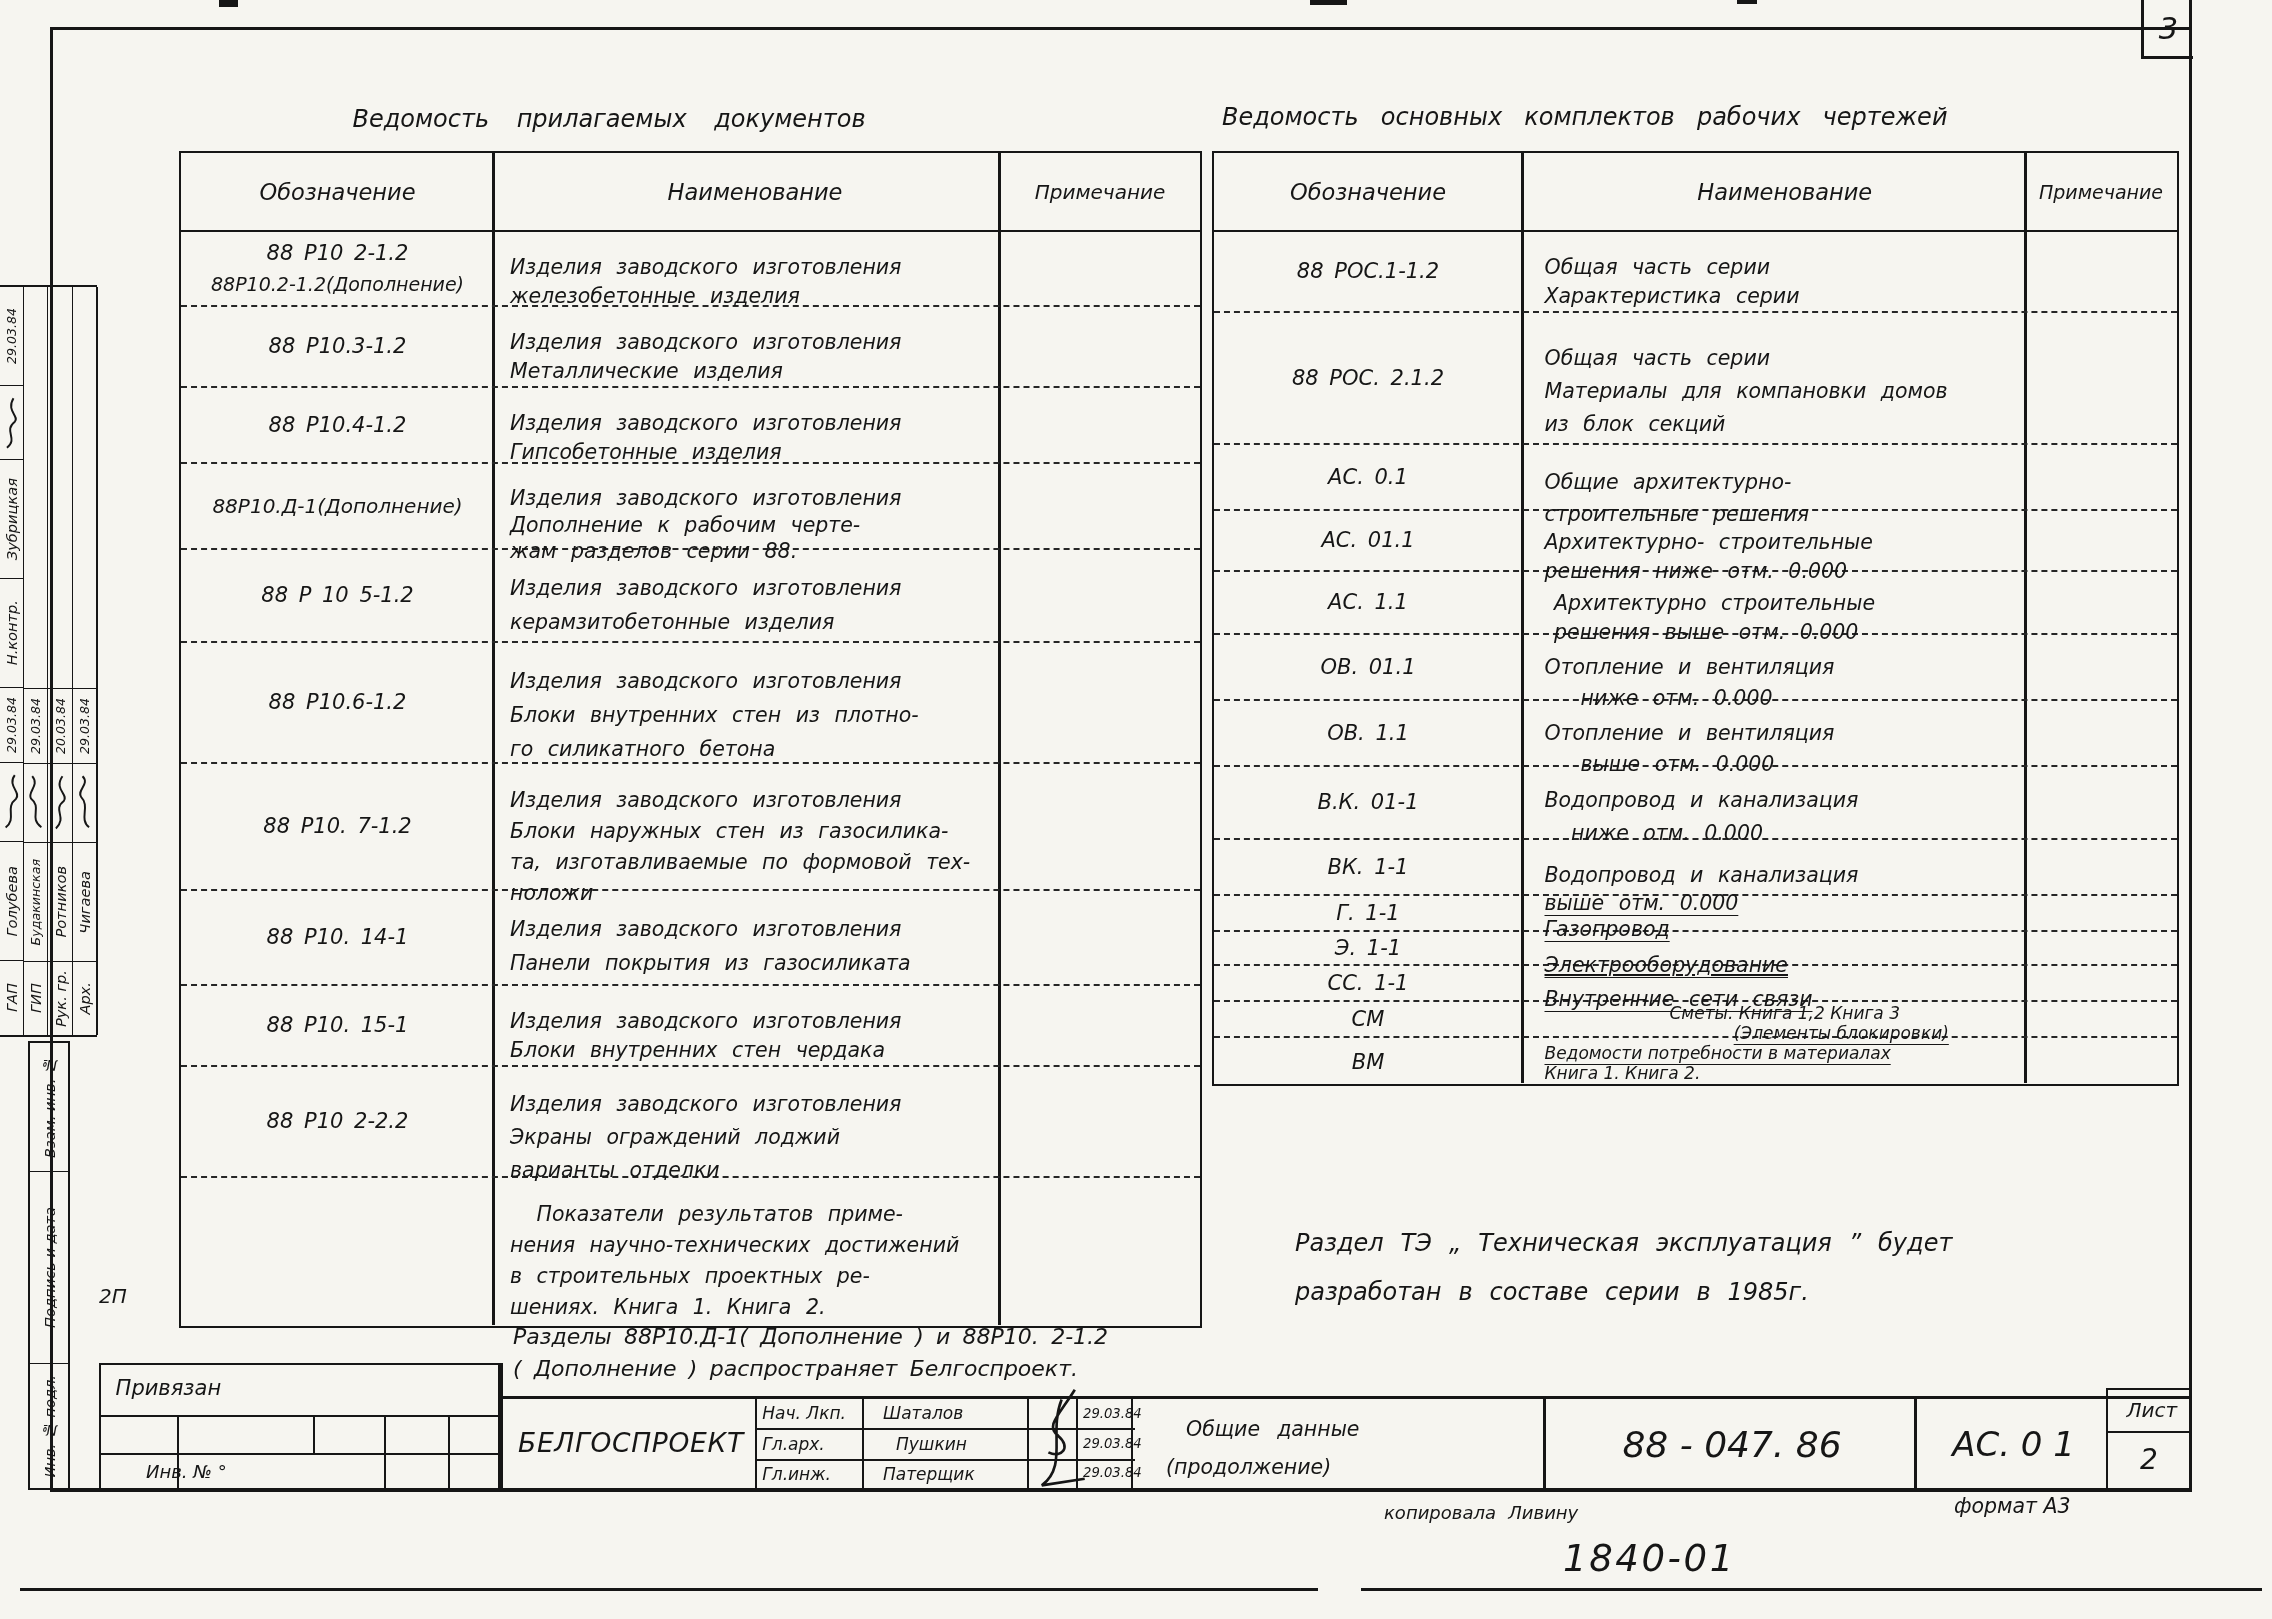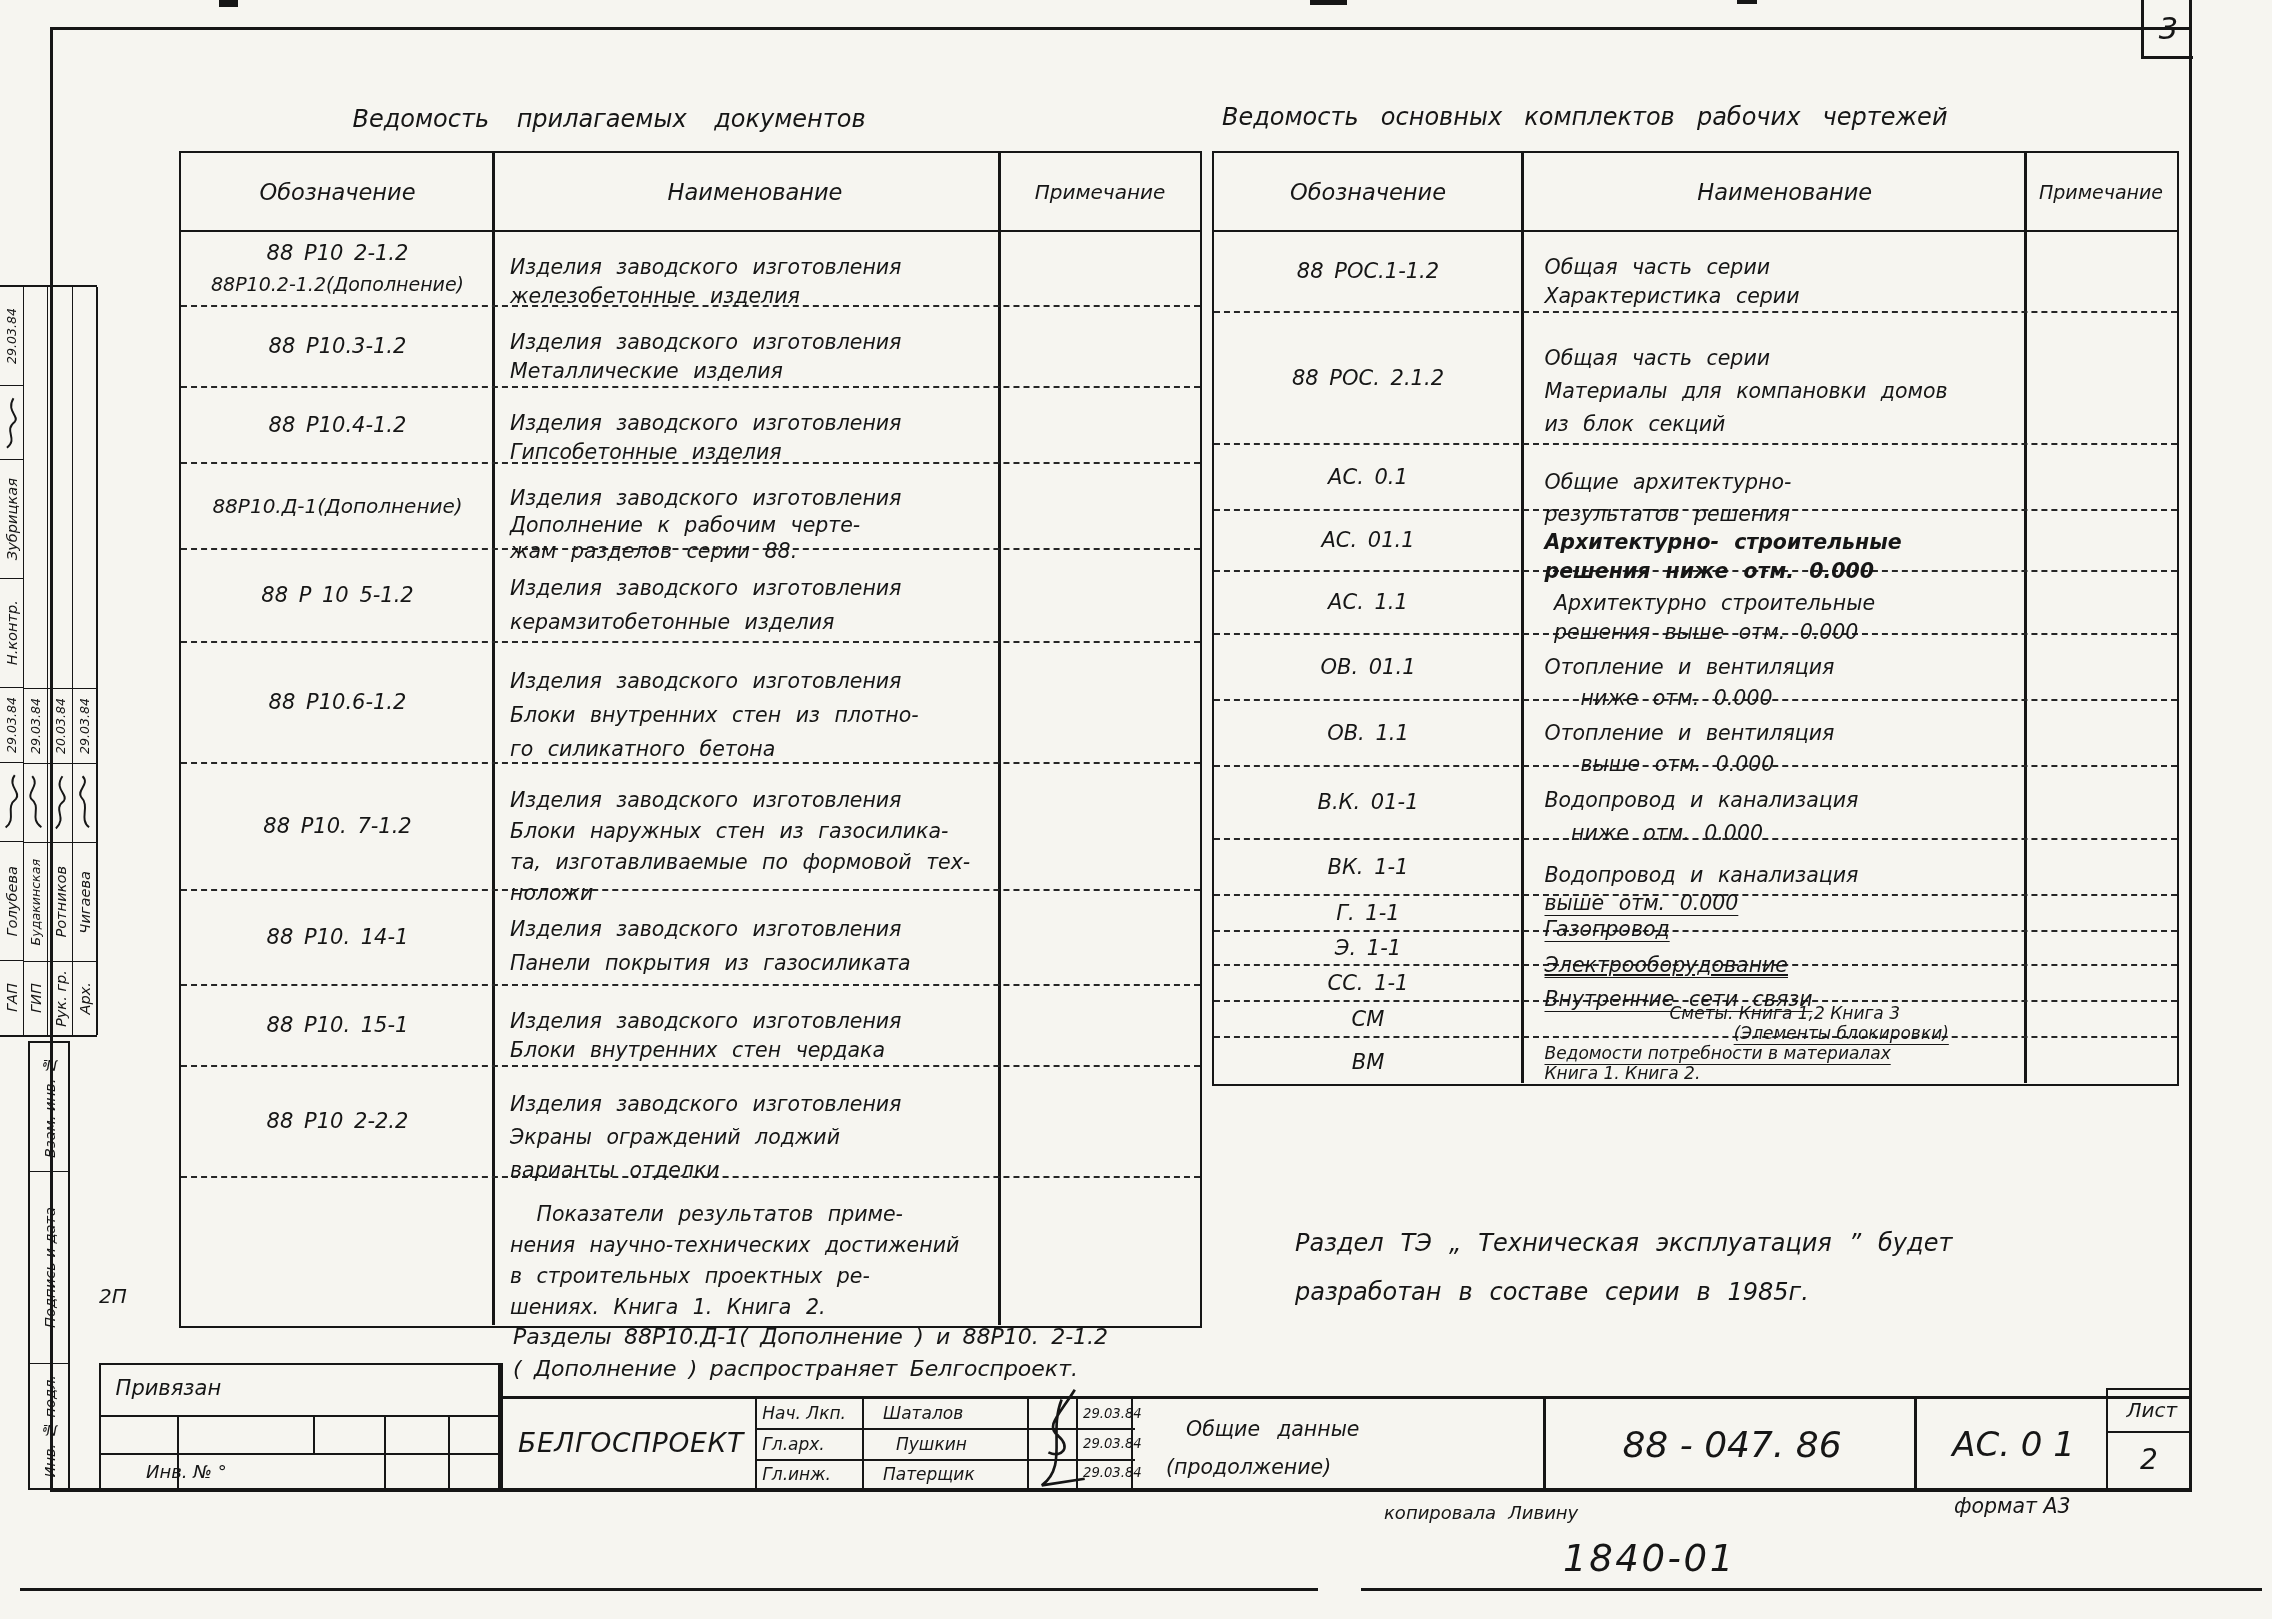--- a/index.html
+++ b/index.html
@@ -324,29 +324,29 @@
           <div>из блок секций</div>
         </div>
       <div class="cell-prim"></div>
     </div>
     <div class="trow" style="height:66px;">
       <div class="cell-code t-code">
           <span>АС. 0.1</span>
         </div>
       <div class="cell-name t-txt" style="line-height:32px;">
           <div>Общие  архитектурно-</div>
-          <div>результатов  решения</div>
+          <div>строительные  решения</div>
         </div>
       <div class="cell-prim"></div>
     </div>
     <div class="trow" style="height:61px;">
       <div class="cell-code t-code">
           <span>АС. 01.1</span>
         </div>
-      <div class="cell-name t-txt" style="line-height:29px;padding-top:1.3px;font-weight:bold;">
+      <div class="cell-name t-txt" style="line-height:29px;padding-top:1.3px;">
           <div>Архитектурно- строительные</div>
           <div>решения  ниже  отм. 0.000</div>
         </div>
       <div class="cell-prim"></div>
     </div>
     <div class="trow" style="height:63px;">
       <div class="cell-code t-code">
           <span>АС. 1.1</span>
         </div>
       <div class="cell-name t-txt" style="line-height:29px;padding-top:1.3px;padding-left:32px;">

